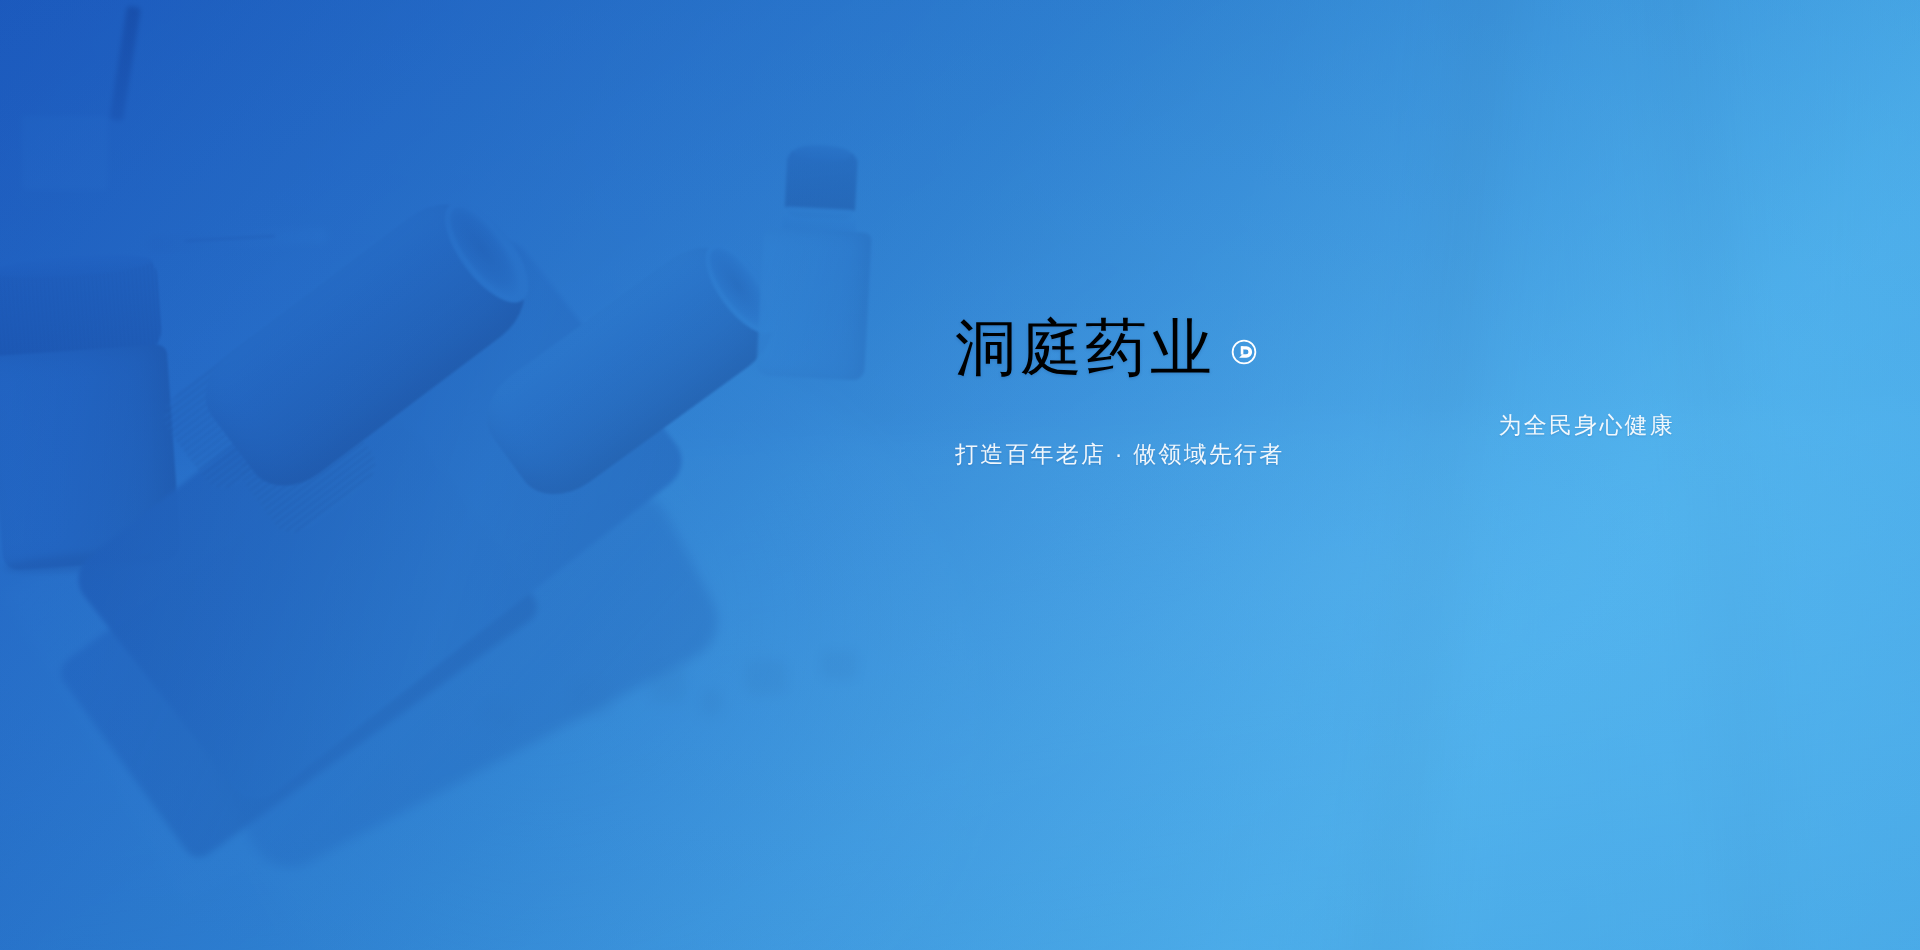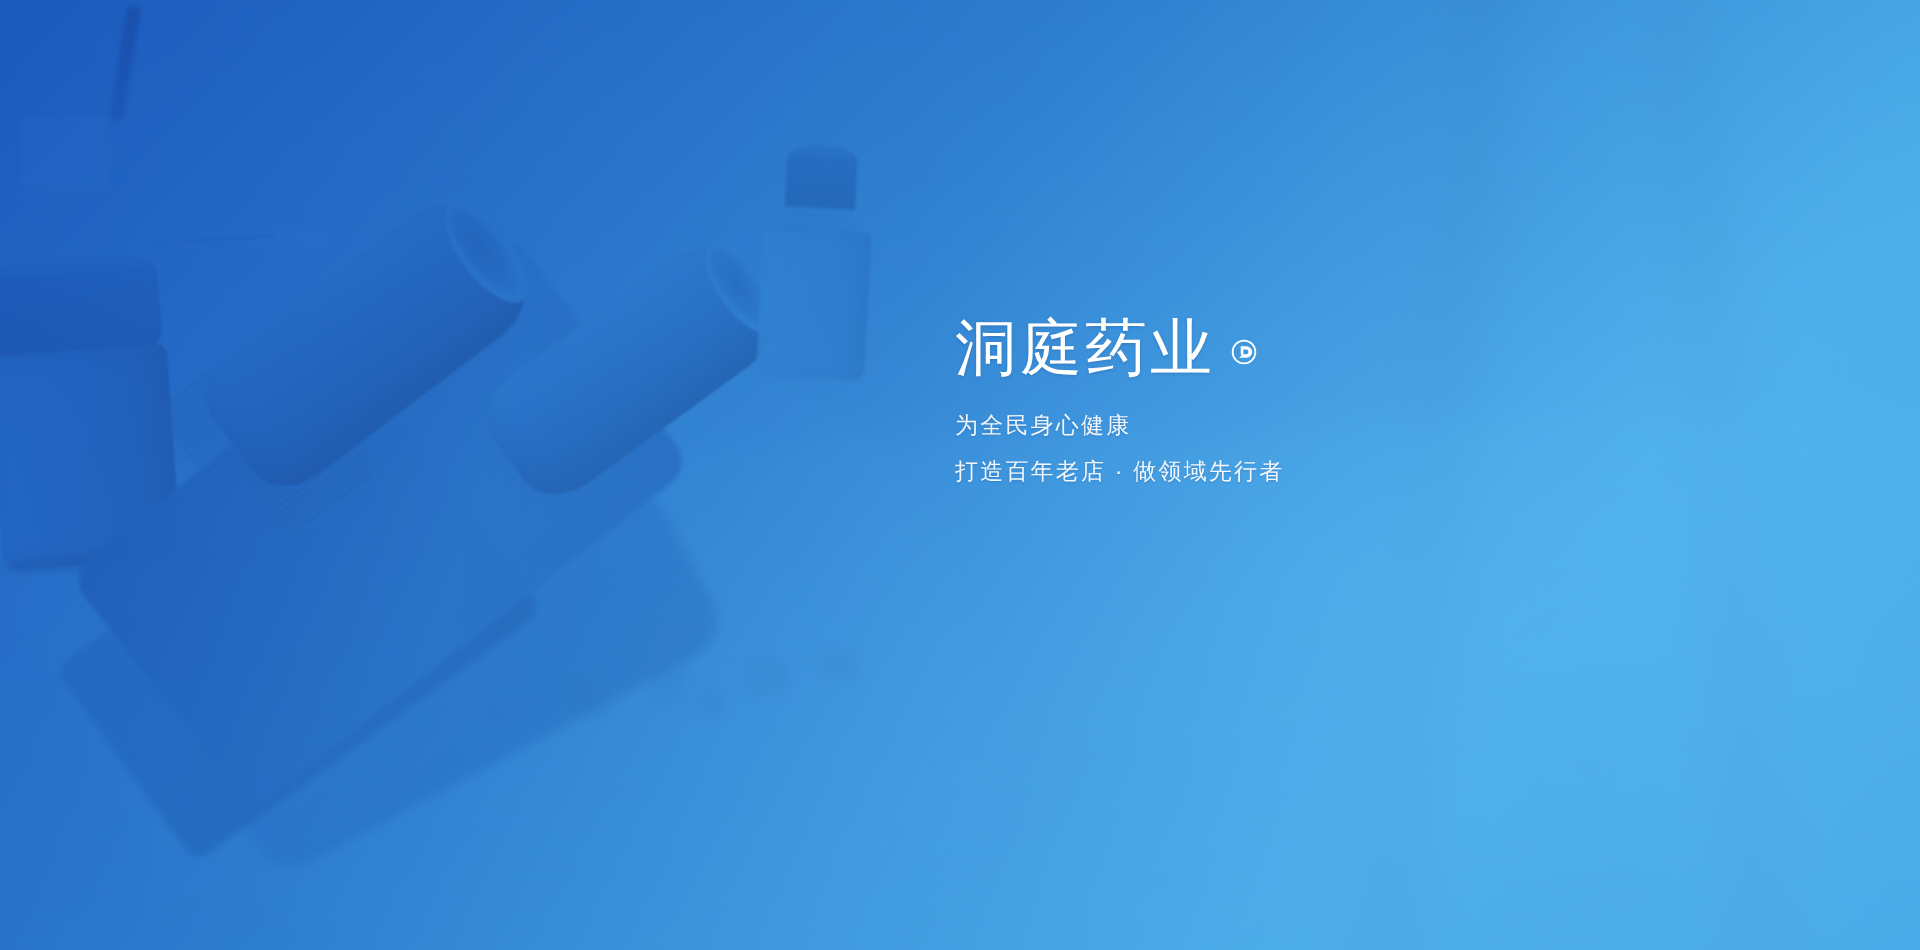--- a/index.html
+++ b/index.html
@@ -375,21 +375,21 @@
     left: 955px;
     top: 315px;
     width: 720px;
   }
   .title-row {
     display: flex;
     align-items: center;
     white-space: nowrap;
   }
   .title-main, .title-sub2 {
-    color: #ffffff;
+    color: #000000;
     font-size: 62px;
     line-height: 1.05;
     font-weight: 400;
     letter-spacing: 3px;
     text-shadow: 0 1px 3px rgba(20,70,130,0.28);
   }
   .logo-mark {
     width: 26px;
     height: 26px;
     margin: 0 18px 0 16px;
@@ -397,22 +397,22 @@
     position: relative;
     top: 4px;
   }
   .subtitle {
     color: rgba(255,255,255,0.93);
     font-size: 23px;
     letter-spacing: 2.2px;
     line-height: 1.0;
     text-shadow: 0 1px 2px rgba(20,70,130,0.22);
   }
-  .sub1 { margin-top: 34px; }
-  .sub2 { margin-top: 23px; }
+  .sub1 { margin-top: 34px; text-align: right; }
+  .sub2 { margin-top: 6px; }
 </style>
 </head>
 <body>
 
 <div id="stage">
 
   <div class="photo-layer">
     <div class="bg-base"></div>
 
     <div class="fold f1"></div>

